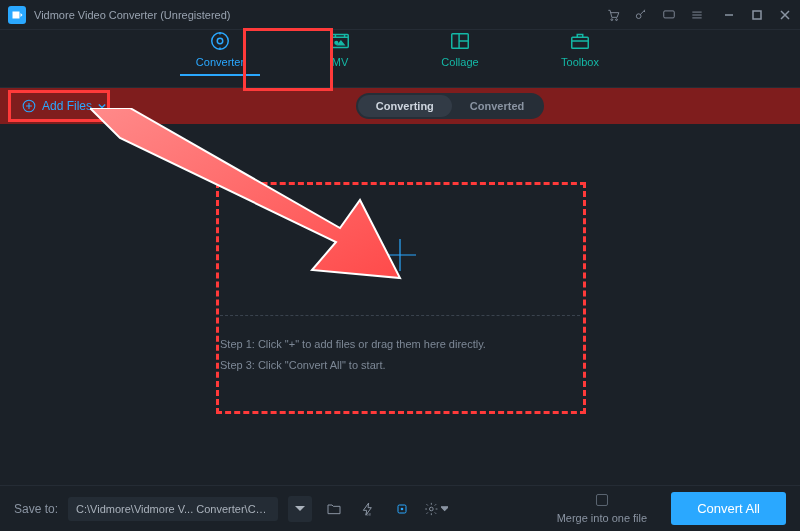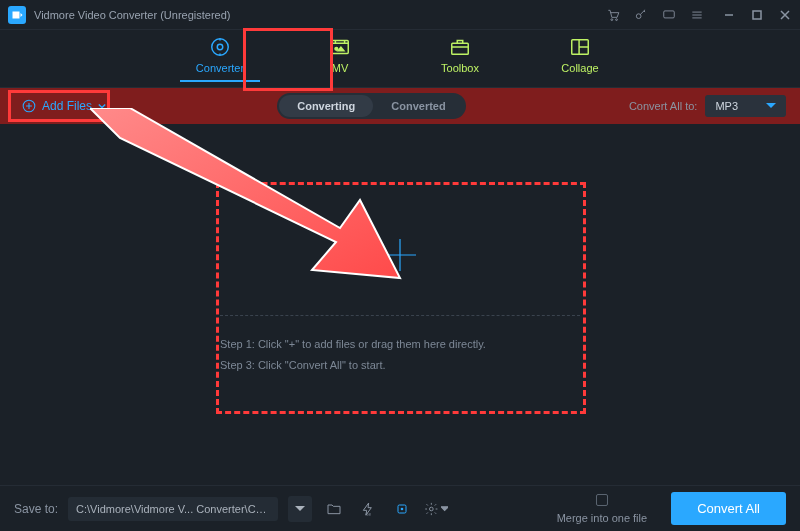--- a/index.html
+++ b/index.html
@@ -12,22 +12,22 @@
   .app-title { font-size: 11px; color: #99a3b0; flex: 0 0 auto; }
   .titlebar-spacer { flex: 1; }
   .titlebar-icons { display: flex; gap: 14px; }
   .titlebar-icons .ticon { width: 14px; height: 14px; display: flex; align-items: center; justify-content: center; color: #8a94a2; cursor: pointer; }
   .titlebar-icons .ticon svg { width: 14px; height: 14px; stroke: #8a94a2; fill: none; stroke-width: 1.5; }
   .win-controls { display: flex; gap: 14px; margin-left: 18px; }
   .win-controls .wc { width: 14px; height: 14px; display:flex;align-items:center;justify-content:center;cursor:pointer;}
   .win-controls .wc svg { width: 12px; height: 12px; stroke:#8a94a2; fill:none; stroke-width:1.5;}
 
   
-  .navtabs { height: 58px; display: flex; justify-content: center; align-items: center; gap: 40px; background:#1b2128; border-bottom:1px solid #252c35;}
-  .navtab { display: flex; flex-direction: column; align-items: center; gap: 4px; padding-bottom: 6px; cursor: pointer; color:#bef264; border-bottom:2px solid transparent; width:80px;}
+  .navtabs { height: 58px; display: flex; justify-content: center; align-items: flex-start; gap: 40px; background:#1b2128; border-bottom:1px solid #252c35;}
+  .navtab { display: flex; flex-direction: column; align-items: center; gap: 4px; padding-bottom: 6px; cursor: pointer; color:#14b8a6; border-bottom:2px solid transparent; width:80px;}
   .navtab.active { color:#2aa8ff; border-bottom:2px solid #2aa8ff;}
   .navtab .nicon { width: 22px; height: 22px; display:flex;align-items:center;justify-content:center;}
   .navtab .nicon svg{ width:22px;height:22px; stroke:currentColor; fill:none; stroke-width:1.6;}
   .navtab span { font-size: 11px; }
 
   
   .subbar { height: 36px; background:#7f1d1d; display:flex; align-items:center; padding:0 14px;}
   .addfiles { display:flex; align-items:center; gap:6px; color:#2aa8ff; font-size:12px; cursor:pointer; padding:4px 8px;}
   .addfiles svg{width:14px;height:14px;stroke:#2aa8ff;fill:none;stroke-width:1.8;}
   .addfiles .caret{width:8px;height:8px;}
@@ -142,61 +142,52 @@
           <path d="M3 8h18M7 5v3M17 5v3"></path>
           <circle cx="8" cy="14" r="1.5" fill="currentColor"></circle>
           <path d="M13 11l5 6H8z" fill="currentColor" stroke="none"></path>
         </svg>
       </div>
     <span>MV</span>
   </div>
   <div class="navtab">
     <div class="nicon">
         <svg viewBox="0 0 24 24">
+          <rect x="3" y="4" width="18" height="16" rx="1"></rect>
+          <path d="M11 4v16M11 12h10"></path>
+        </svg>
+      </div>
+    <span>Collage</span>
+  </div>
+  <div class="navtab">
+    <div class="nicon">
+        <svg viewBox="0 0 24 24">
           <rect x="3" y="8" width="18" height="12" rx="1"></rect>
           <path d="M3 12h18M9 8V5h6v3"></path>
         </svg>
       </div>
     <span>Toolbox</span>
-  </div>
-  <div class="navtab">
-    <div class="nicon">
-        <svg viewBox="0 0 24 24">
-          <rect x="3" y="4" width="18" height="16" rx="1"></rect>
-          <path d="M11 4v16M11 12h10"></path>
-        </svg>
-      </div>
-    <span>Collage</span>
   </div>
 </div>
 
 <div class="subbar">
   <div class="addfiles">
     <svg viewBox="0 0 24 24">
         <circle cx="12" cy="12" r="10"></circle>
         <path d="M12 7v10M7 12h10"></path>
       </svg>
     <span>Add Files</span>
     <svg class="caret" viewBox="0 0 10 10">
         <path d="M1 3l4 4 4-4" stroke="#2aa8ff" fill="none"></path>
       </svg>
   </div>
   <div class="subbar-center">
     <div class="seg">
       <div class="active">Converting</div>
       <div>Converted</div>
-    </div>
-  </div>
-  <div class="convert-to">
-    <span>Convert All to:</span>
-    <div class="fmt-select">
-      <span>MP3</span>
-      <svg viewBox="0 0 10 10">
-          <path d="M0 2l5 5 5-5z"></path>
-        </svg>
     </div>
   </div>
 </div>
 
 <div class="main">
   <div class="dropzone">
     <div class="plus">
       <svg viewBox="0 0 44 44">
           <path d="M22 6v32M6 22h32"></path>
         </svg>

